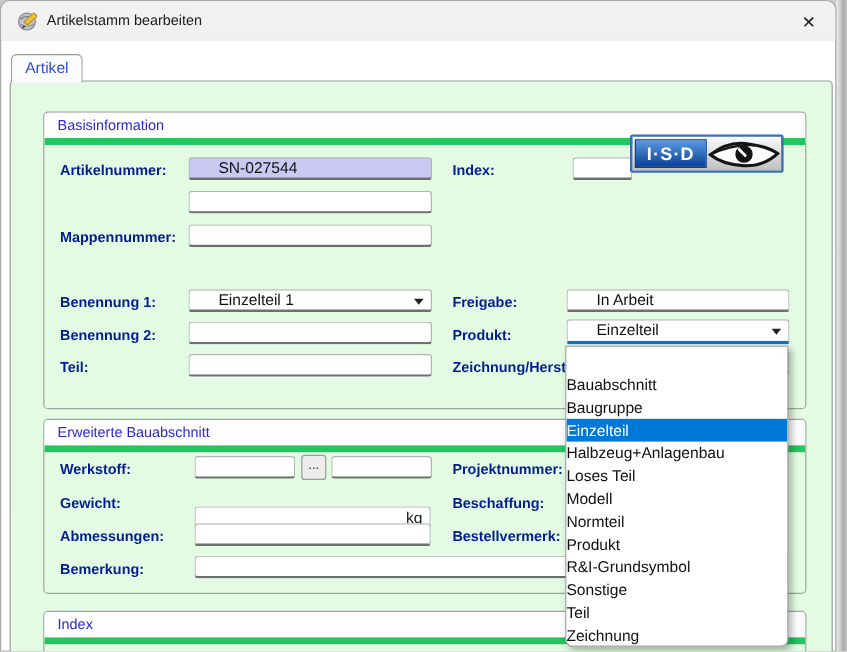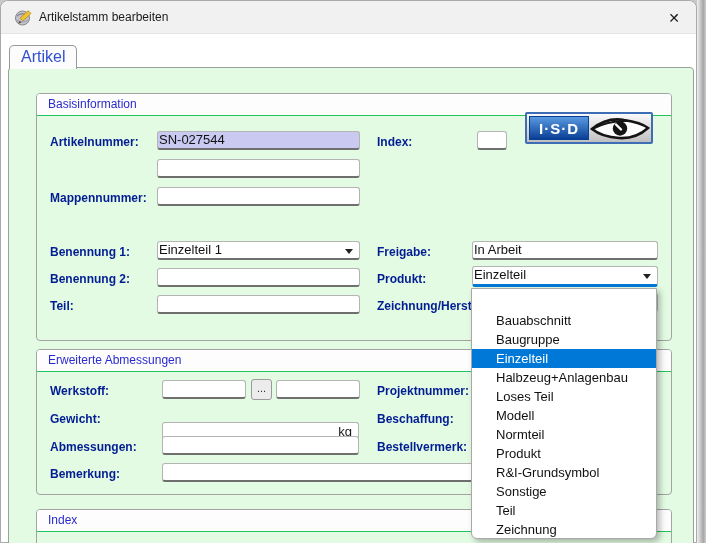--- a/index.html
+++ b/index.html
@@ -10,52 +10,52 @@
   .window{position:absolute;left:0;top:0;width:697px;height:543px;background:#ffffff;
     border:1px solid #a9a9a9;border-radius:8px 8px 0 0;box-sizing:border-box;}
   .titlebar{position:absolute;left:0;top:0;width:100%;height:33px;background:#f1f1f1;
     border-radius:8px 8px 0 0;border-bottom:1px solid #e4e4e4;box-sizing:border-box;}
   .app-icon{position:absolute;left:13px;top:7px;width:19px;height:19px;}
   .title-text{position:absolute;left:38px;top:9px;font-size:12px;color:#1a1a1a;}
   .close-btn{position:absolute;right:12px;top:7px;width:20px;height:20px;text-align:center;
     line-height:20px;font-size:14px;color:#1a1a1a;cursor:pointer;}
   .tab{position:absolute;left:8px;top:44px;height:23px;padding:0 11px;background:#fcfcfc;
     border:1px solid #989898;border-bottom:none;border-radius:5px 5px 0 0;color:#3050d0;
-    font-size:16px;line-height:22px;z-index:2;}
+    font-size:13px;line-height:22px;z-index:2;}
   .panel{position:absolute;left:7px;top:66px;width:686px;height:500px;background:#e3fbe3;
     border:1px solid #97a197;border-radius:4px;box-sizing:border-box;}
   .group{position:absolute;border:1px solid #a3a3a3;border-radius:4px;background:#e3fbe3;
     box-sizing:border-box;}
-  .group-header{height:21px;background:#fdfdfd;border-bottom:1px solid #22c55e;
+  .group-header{height:21px;background:#fdfdfd;border-bottom:6px solid #22c55e;
     border-radius:3px 3px 0 0;line-height:21px;padding-left:11px;font-size:12px;color:#2a2ad0;}
   .g-basis{left:35px;top:92px;width:636px;height:248px;}
   .g-erw{left:35px;top:348px;width:636px;height:146px;}
   .g-idx{left:35px;top:508px;width:636px;height:80px;}
   .lbl{position:absolute;font-size:12px;font-weight:bold;color:#021d94;line-height:19px;white-space:nowrap;}
   .fld{position:absolute;height:19px;background:#fff;border:1px solid #b4b4b4;
     border-bottom:2px solid #6f6f6f;border-radius:3px;font-size:13px;line-height:16px;
-    padding:0 1px;box-sizing:border-box;color:#111;white-space:nowrap;overflow:hidden;}
+    padding:0 24px;box-sizing:border-box;color:#111;white-space:nowrap;overflow:hidden;}
   .fld.hl{background:#c9c9f2;}
   .combo .arrow{position:absolute;right:6px;top:7px;width:0;height:0;
     border-left:4px solid transparent;border-right:4px solid transparent;border-top:5px solid #222;}
   .combo.focus{border-bottom:3px solid #0078d7;height:21px;}
   .unit{position:absolute;right:6px;top:1px;font-size:13px;color:#1a1a1a;}
   .browse-btn{position:absolute;width:21px;height:21px;background:#ececec;border:1px solid #9a9a9a;
     border-radius:3px;font-size:11px;line-height:17px;text-align:center;color:#333;box-sizing:border-box;}
   .logo{position:absolute;left:488px;top:18px;width:128px;height:32px;border:2px solid #3f6db5;
     border-radius:2px;background:linear-gradient(180deg,#fafafa,#bfbfbf);display:flex;
     align-items:center;box-sizing:border-box;}
   .logo-left{width:60px;height:24px;margin-left:2px;background:linear-gradient(180deg,#5a9ae0,#0a3f96);
     color:#fff;font-weight:bold;font-size:15px;text-align:center;line-height:24px;
     border:1px solid #0a3f96;box-sizing:border-box;letter-spacing:1px;}
   .logo-right{flex:1;height:28px;}
   .dropdown{position:absolute;left:470px;top:287px;width:186px;height:251px;background:#fff;
     border:1px solid #a8a8a8;border-radius:0 0 6px 6px;box-shadow:3px 3px 6px rgba(0,0,0,0.28);
     z-index:10;box-sizing:border-box;overflow:hidden;padding-top:1px;}
-  .dd-item{height:19px;line-height:19px;padding-left:24px;font-size:13px;color:#111;white-space:nowrap;}
+  .dd-item{height:19px;line-height:19px;padding-left:0;font-size:13px;color:#111;white-space:nowrap;}
   .dd-blank{height:21px;}
   .dd-selected{background:#0078d7;color:#fff;}
 </style>
 </head>
 <body>
 
 <div class="page">
   <div class="edge-strip"></div>
 
   <div class="window">
@@ -121,21 +121,21 @@
       </div>
 
       <div class="lbl" style="left:13px;top:203px">Teil:</div>
       <div class="fld" style="left:120px;top:201px;width:203px"></div>
 
       <div class="lbl" style="left:340px;top:203px">Zeichnung/Herst.:</div>
       <div class="fld" style="left:435px;top:199px;width:186px"></div>
     </div>
 
     <div class="group g-erw">
-      <div class="group-header">Erweiterte Abmessungen</div>
+      <div class="group-header">Erweiterte Bauabschnitt</div>
 
       <div class="lbl" style="left:13px;top:32px">Werkstoff:</div>
       <div class="fld" style="left:125px;top:30px;width:84px"></div>
       <div class="browse-btn" style="left:214px;top:29px">...</div>
       <div class="fld" style="left:239px;top:30px;width:84px"></div>
       <div class="lbl" style="left:340px;top:32px">Projektnummer:</div>
 
       <div class="lbl" style="left:13px;top:60px">Gewicht:</div>
       <div class="fld" style="left:125px;top:72px;width:197px">
         <span></span>

